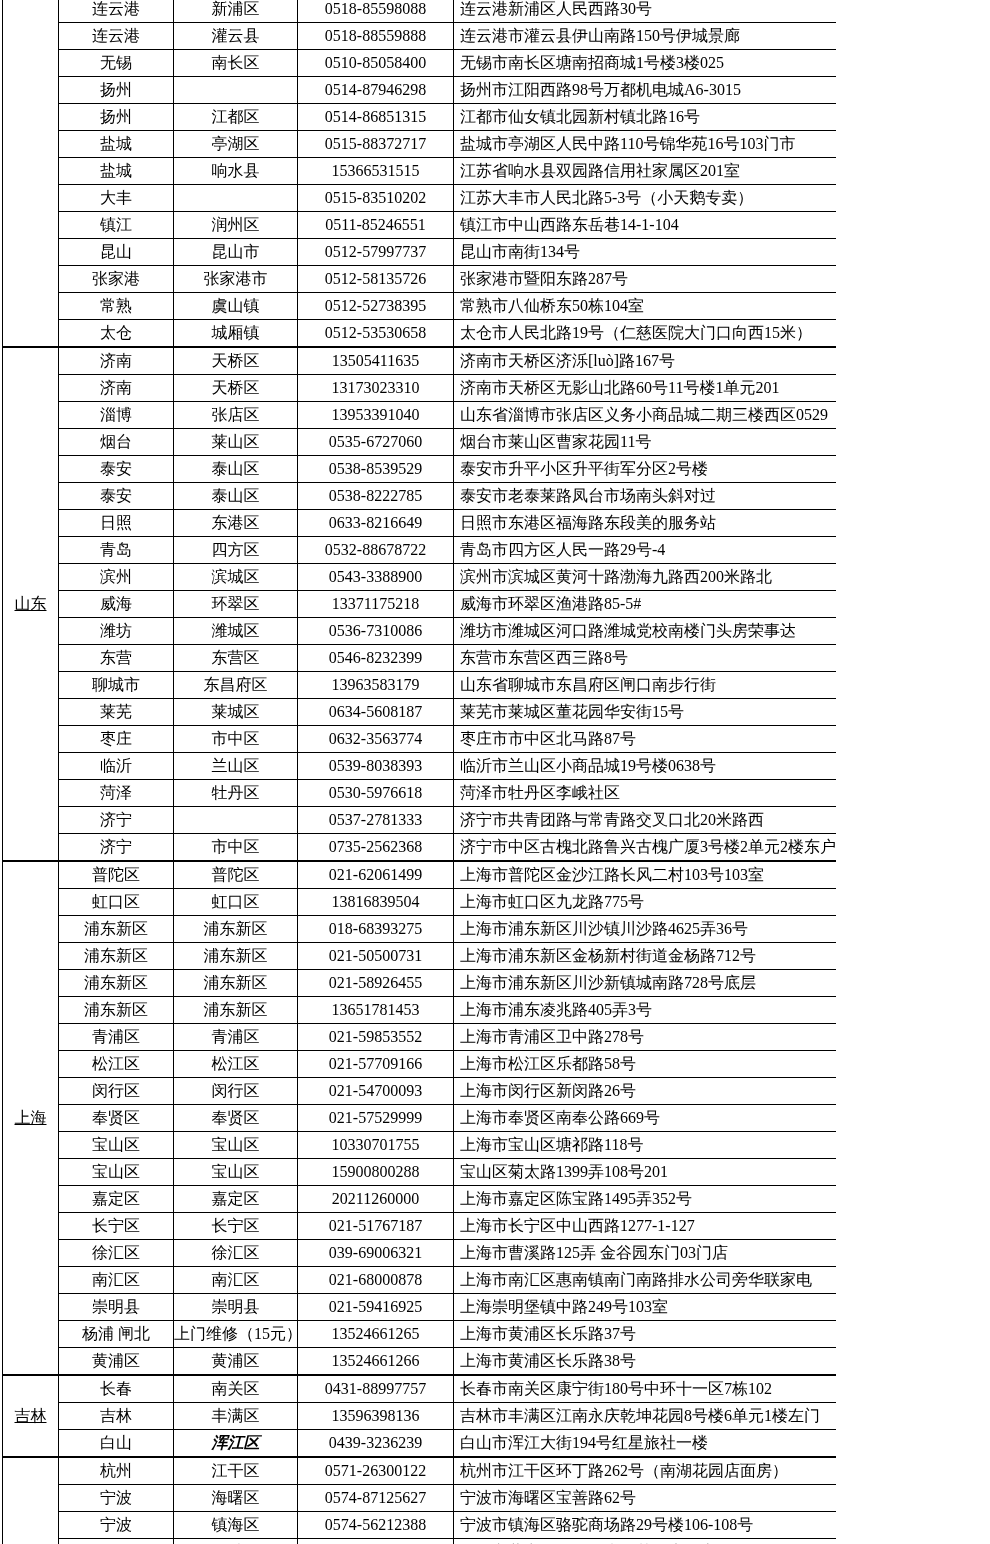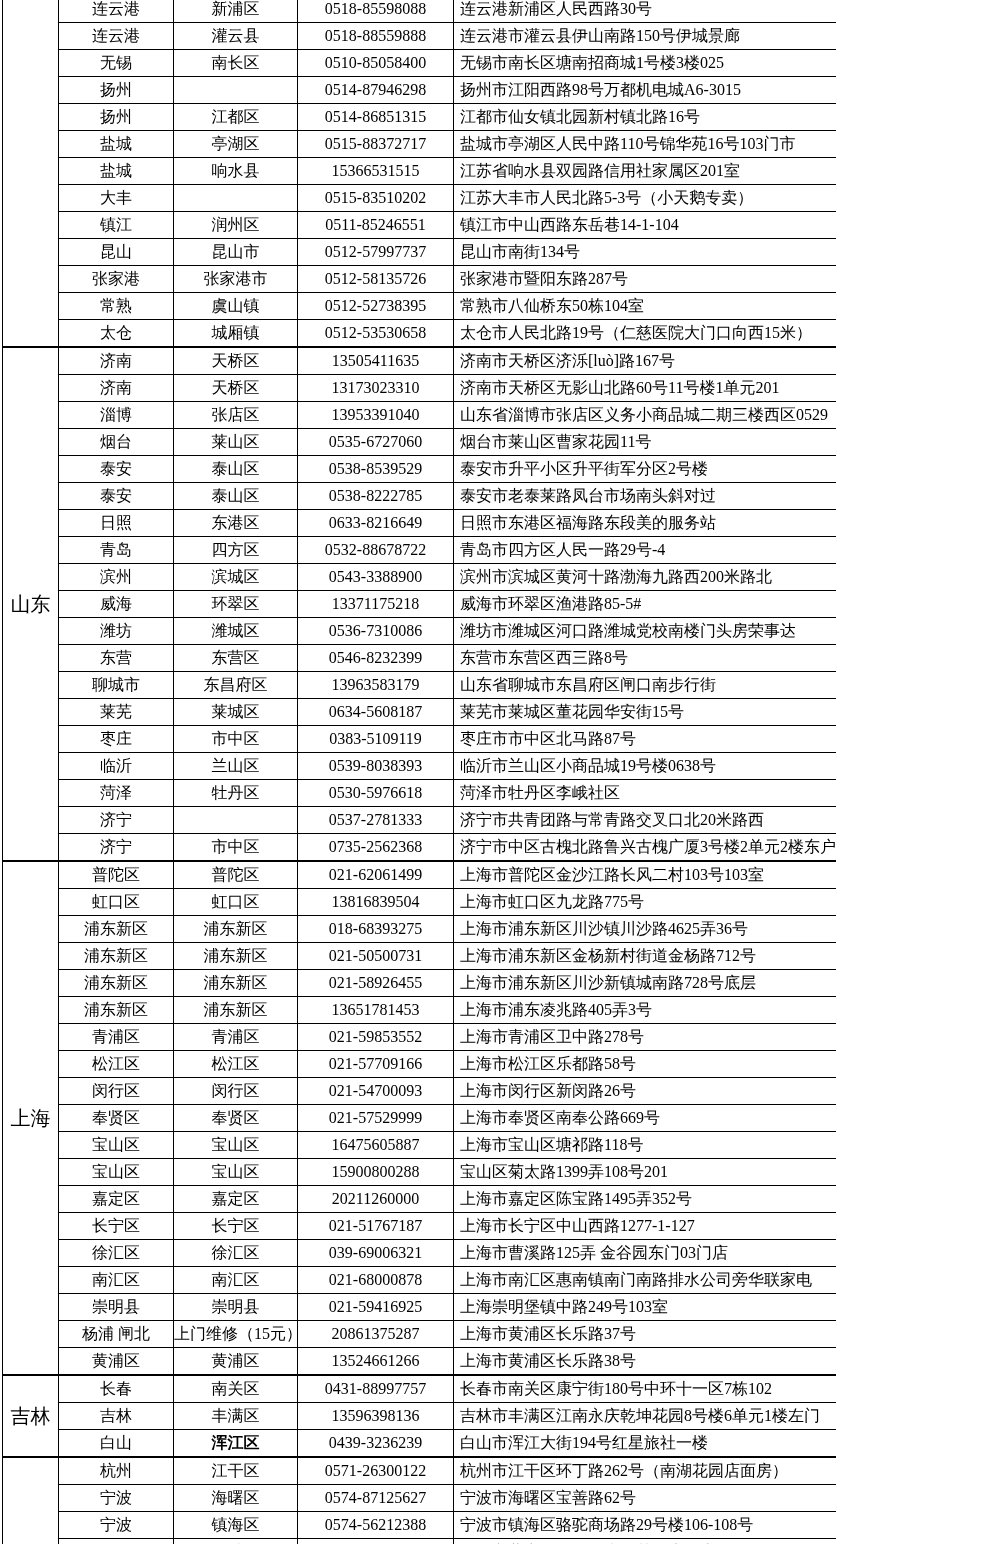--- a/index.html
+++ b/index.html
@@ -22,22 +22,22 @@
     height:26px;
     font-size:16px;
     text-align:center;
     vertical-align:middle;
     white-space:nowrap;
     overflow:hidden;
     padding:0;
   }
   table.contact tr.sec-start td{border-top:2px solid #000000;}
   table.contact td.addr{text-align:left;padding-left:6px;}
-  table.contact td.prov{font-size:20px;}
-  table.contact td.bold{font-weight:bold;}
+  table.contact td.prov{font-size:16px;text-decoration:underline;}
+  table.contact td.bold{font-weight:bold;font-style:italic;}
   table.contact td.red{color:#ff0000;}
 </style>
 </head>
 <body>
 
 <div class="page">
   <table class="contact">
     <colgroup>
       <col style="width:56px">
       <col style="width:115px">
@@ -206,21 +206,21 @@
         </tr>
         <tr>
           <td>莱芜</td>
           <td>莱城区</td>
           <td>0634-5608187</td>
           <td class="addr">莱芜市莱城区董花园华安街15号</td>
         </tr>
         <tr>
           <td>枣庄</td>
           <td>市中区</td>
-          <td>0383-5109119</td>
+          <td>0632-3563774</td>
           <td class="addr">枣庄市市中区北马路87号</td>
         </tr>
         <tr>
           <td>临沂</td>
           <td>兰山区</td>
           <td>0539-8038393</td>
           <td class="addr">临沂市兰山区小商品城19号楼0638号</td>
         </tr>
         <tr>
           <td>菏泽</td>
@@ -297,21 +297,21 @@
         </tr>
         <tr>
           <td>奉贤区</td>
           <td>奉贤区</td>
           <td>021-57529999</td>
           <td class="addr">上海市奉贤区南奉公路669号</td>
         </tr>
         <tr>
           <td>宝山区</td>
           <td>宝山区</td>
-          <td>16475605887</td>
+          <td>10330701755</td>
           <td class="addr">上海市宝山区塘祁路118号</td>
         </tr>
         <tr>
           <td>宝山区</td>
           <td>宝山区</td>
           <td>15900800288</td>
           <td class="addr">宝山区菊太路1399弄108号201</td>
         </tr>
         <tr>
           <td>嘉定区</td>
@@ -339,21 +339,21 @@
         </tr>
         <tr>
           <td>崇明县</td>
           <td>崇明县</td>
           <td>021-59416925</td>
           <td class="addr">上海崇明堡镇中路249号103室</td>
         </tr>
         <tr>
           <td>杨浦 闸北</td>
           <td>上门维修（15元）</td>
-          <td>20861375287</td>
+          <td>13524661265</td>
           <td class="addr">上海市黄浦区长乐路37号</td>
         </tr>
         <tr>
           <td>黄浦区</td>
           <td>黄浦区</td>
           <td>13524661266</td>
           <td class="addr">上海市黄浦区长乐路38号</td>
         </tr>
         <tr class="sec-start">
           <td class="prov" rowspan="3">吉林</td>

